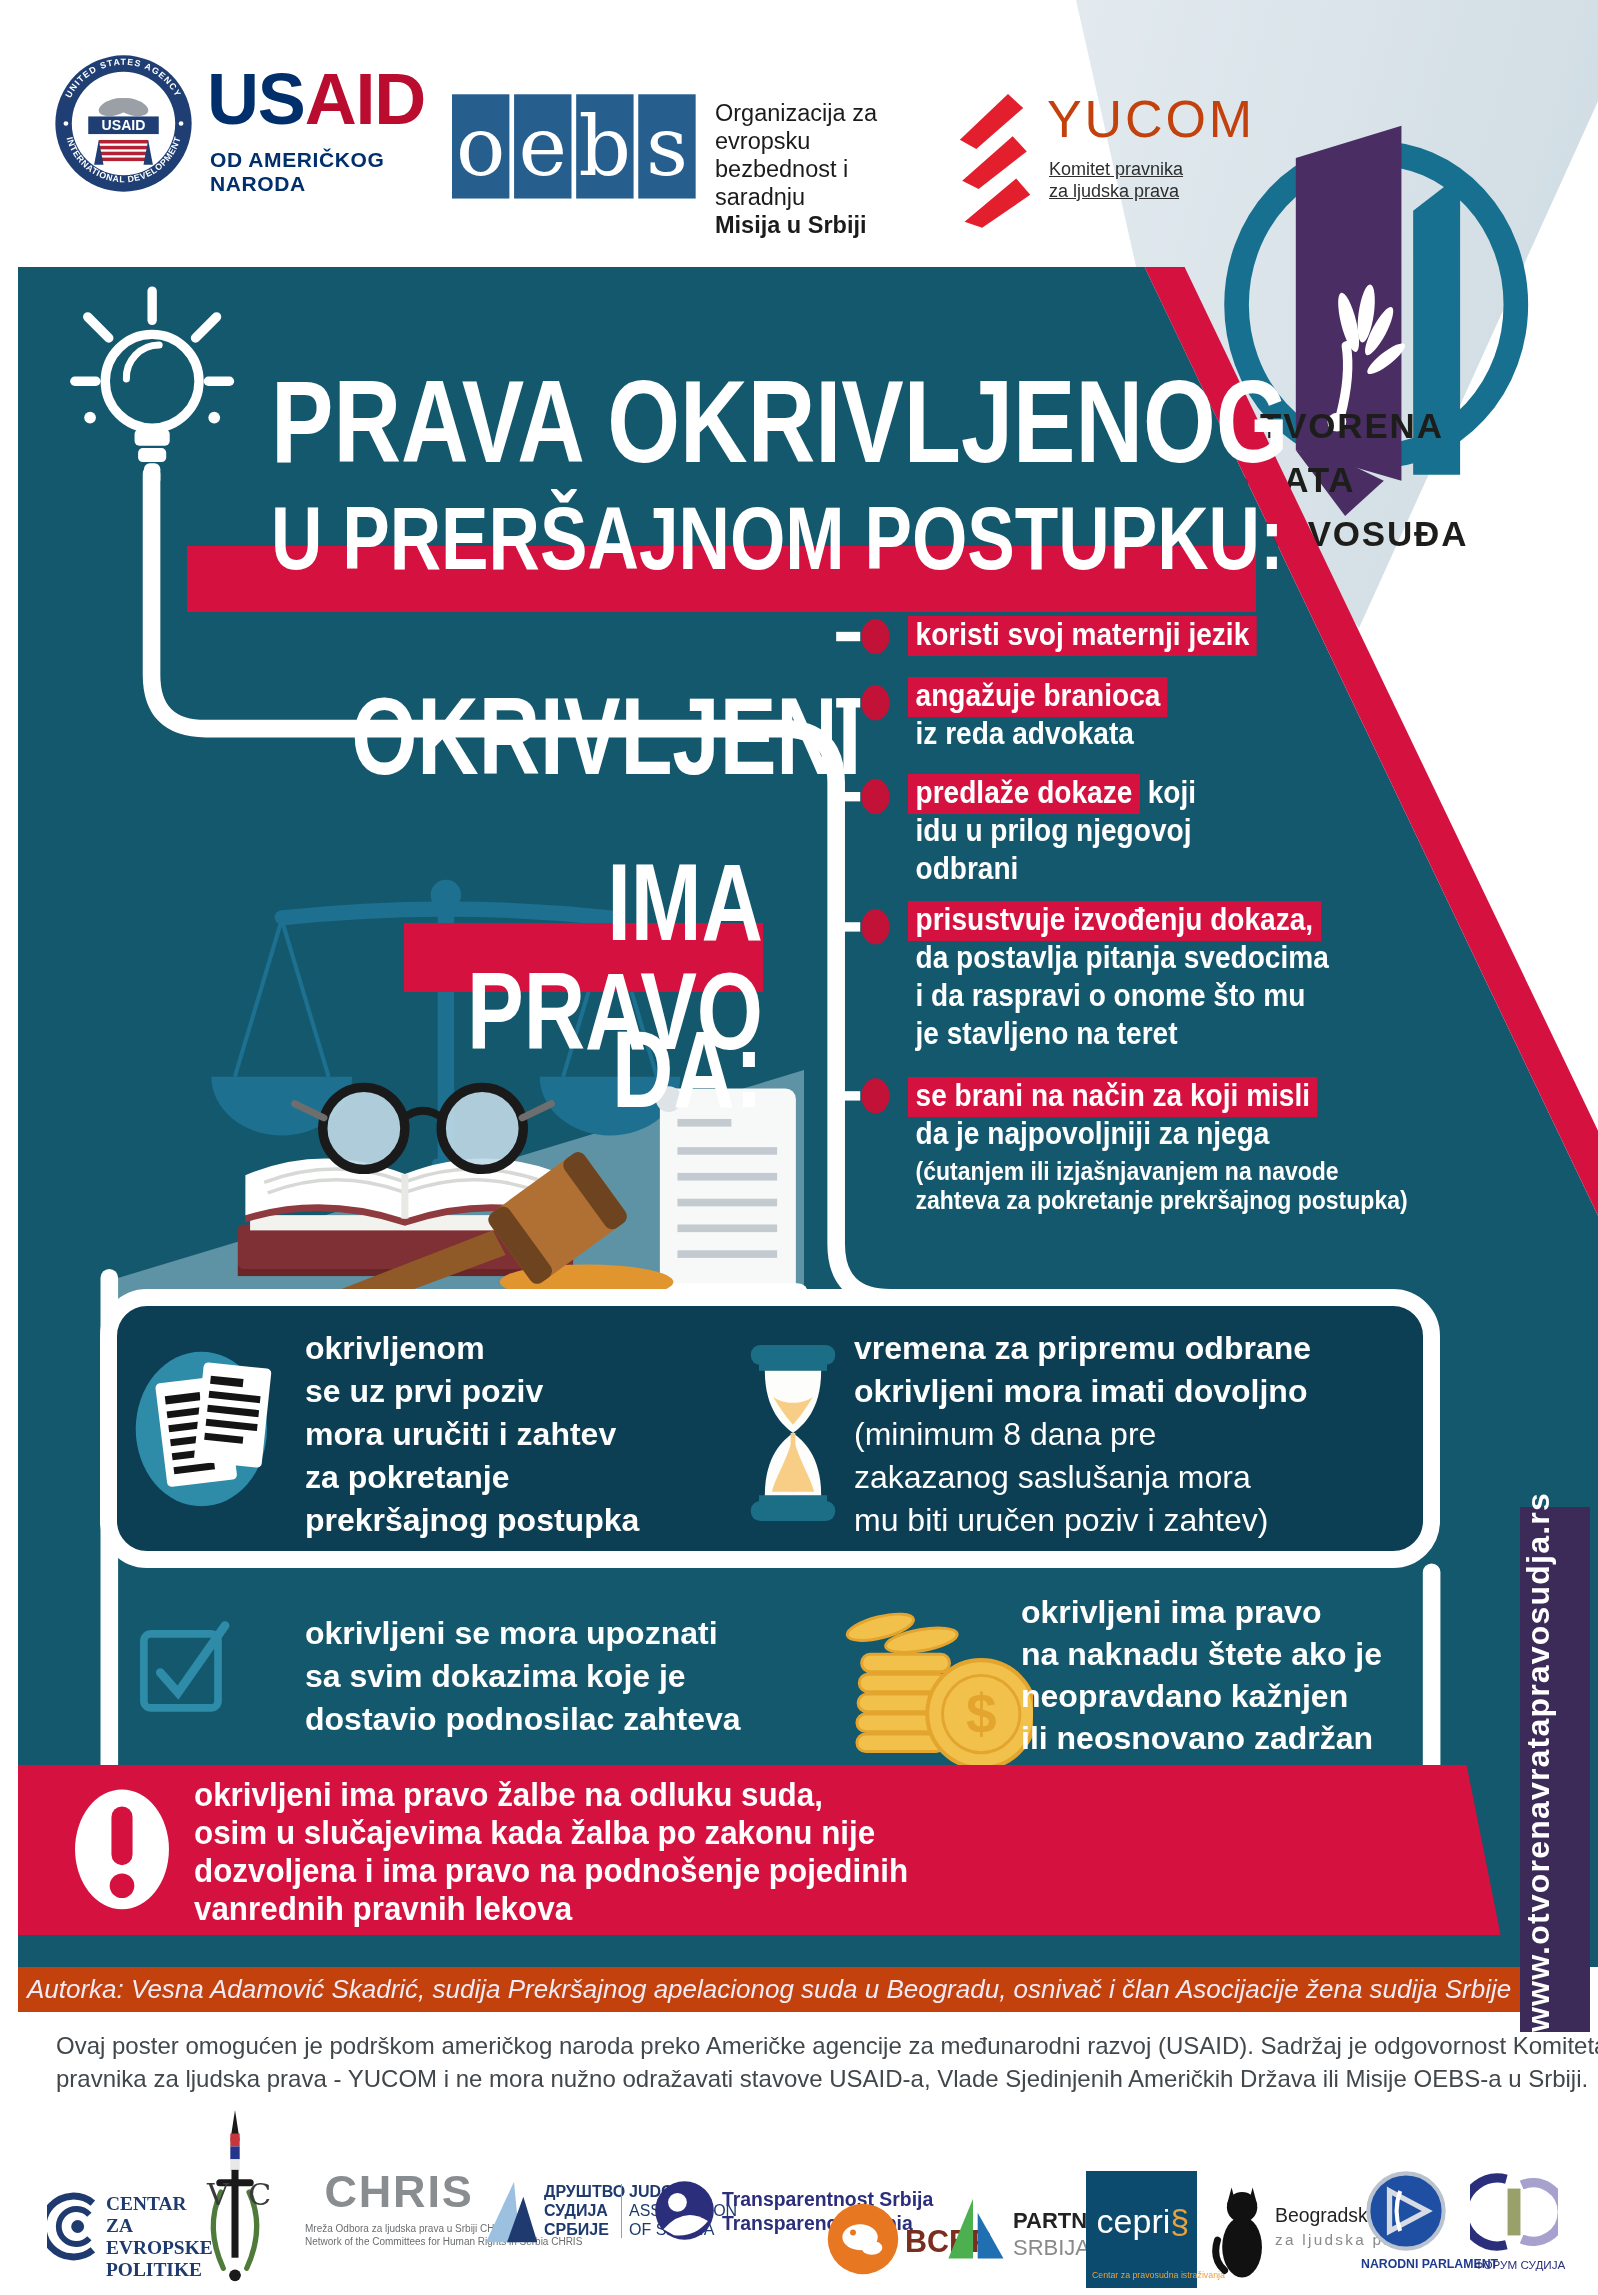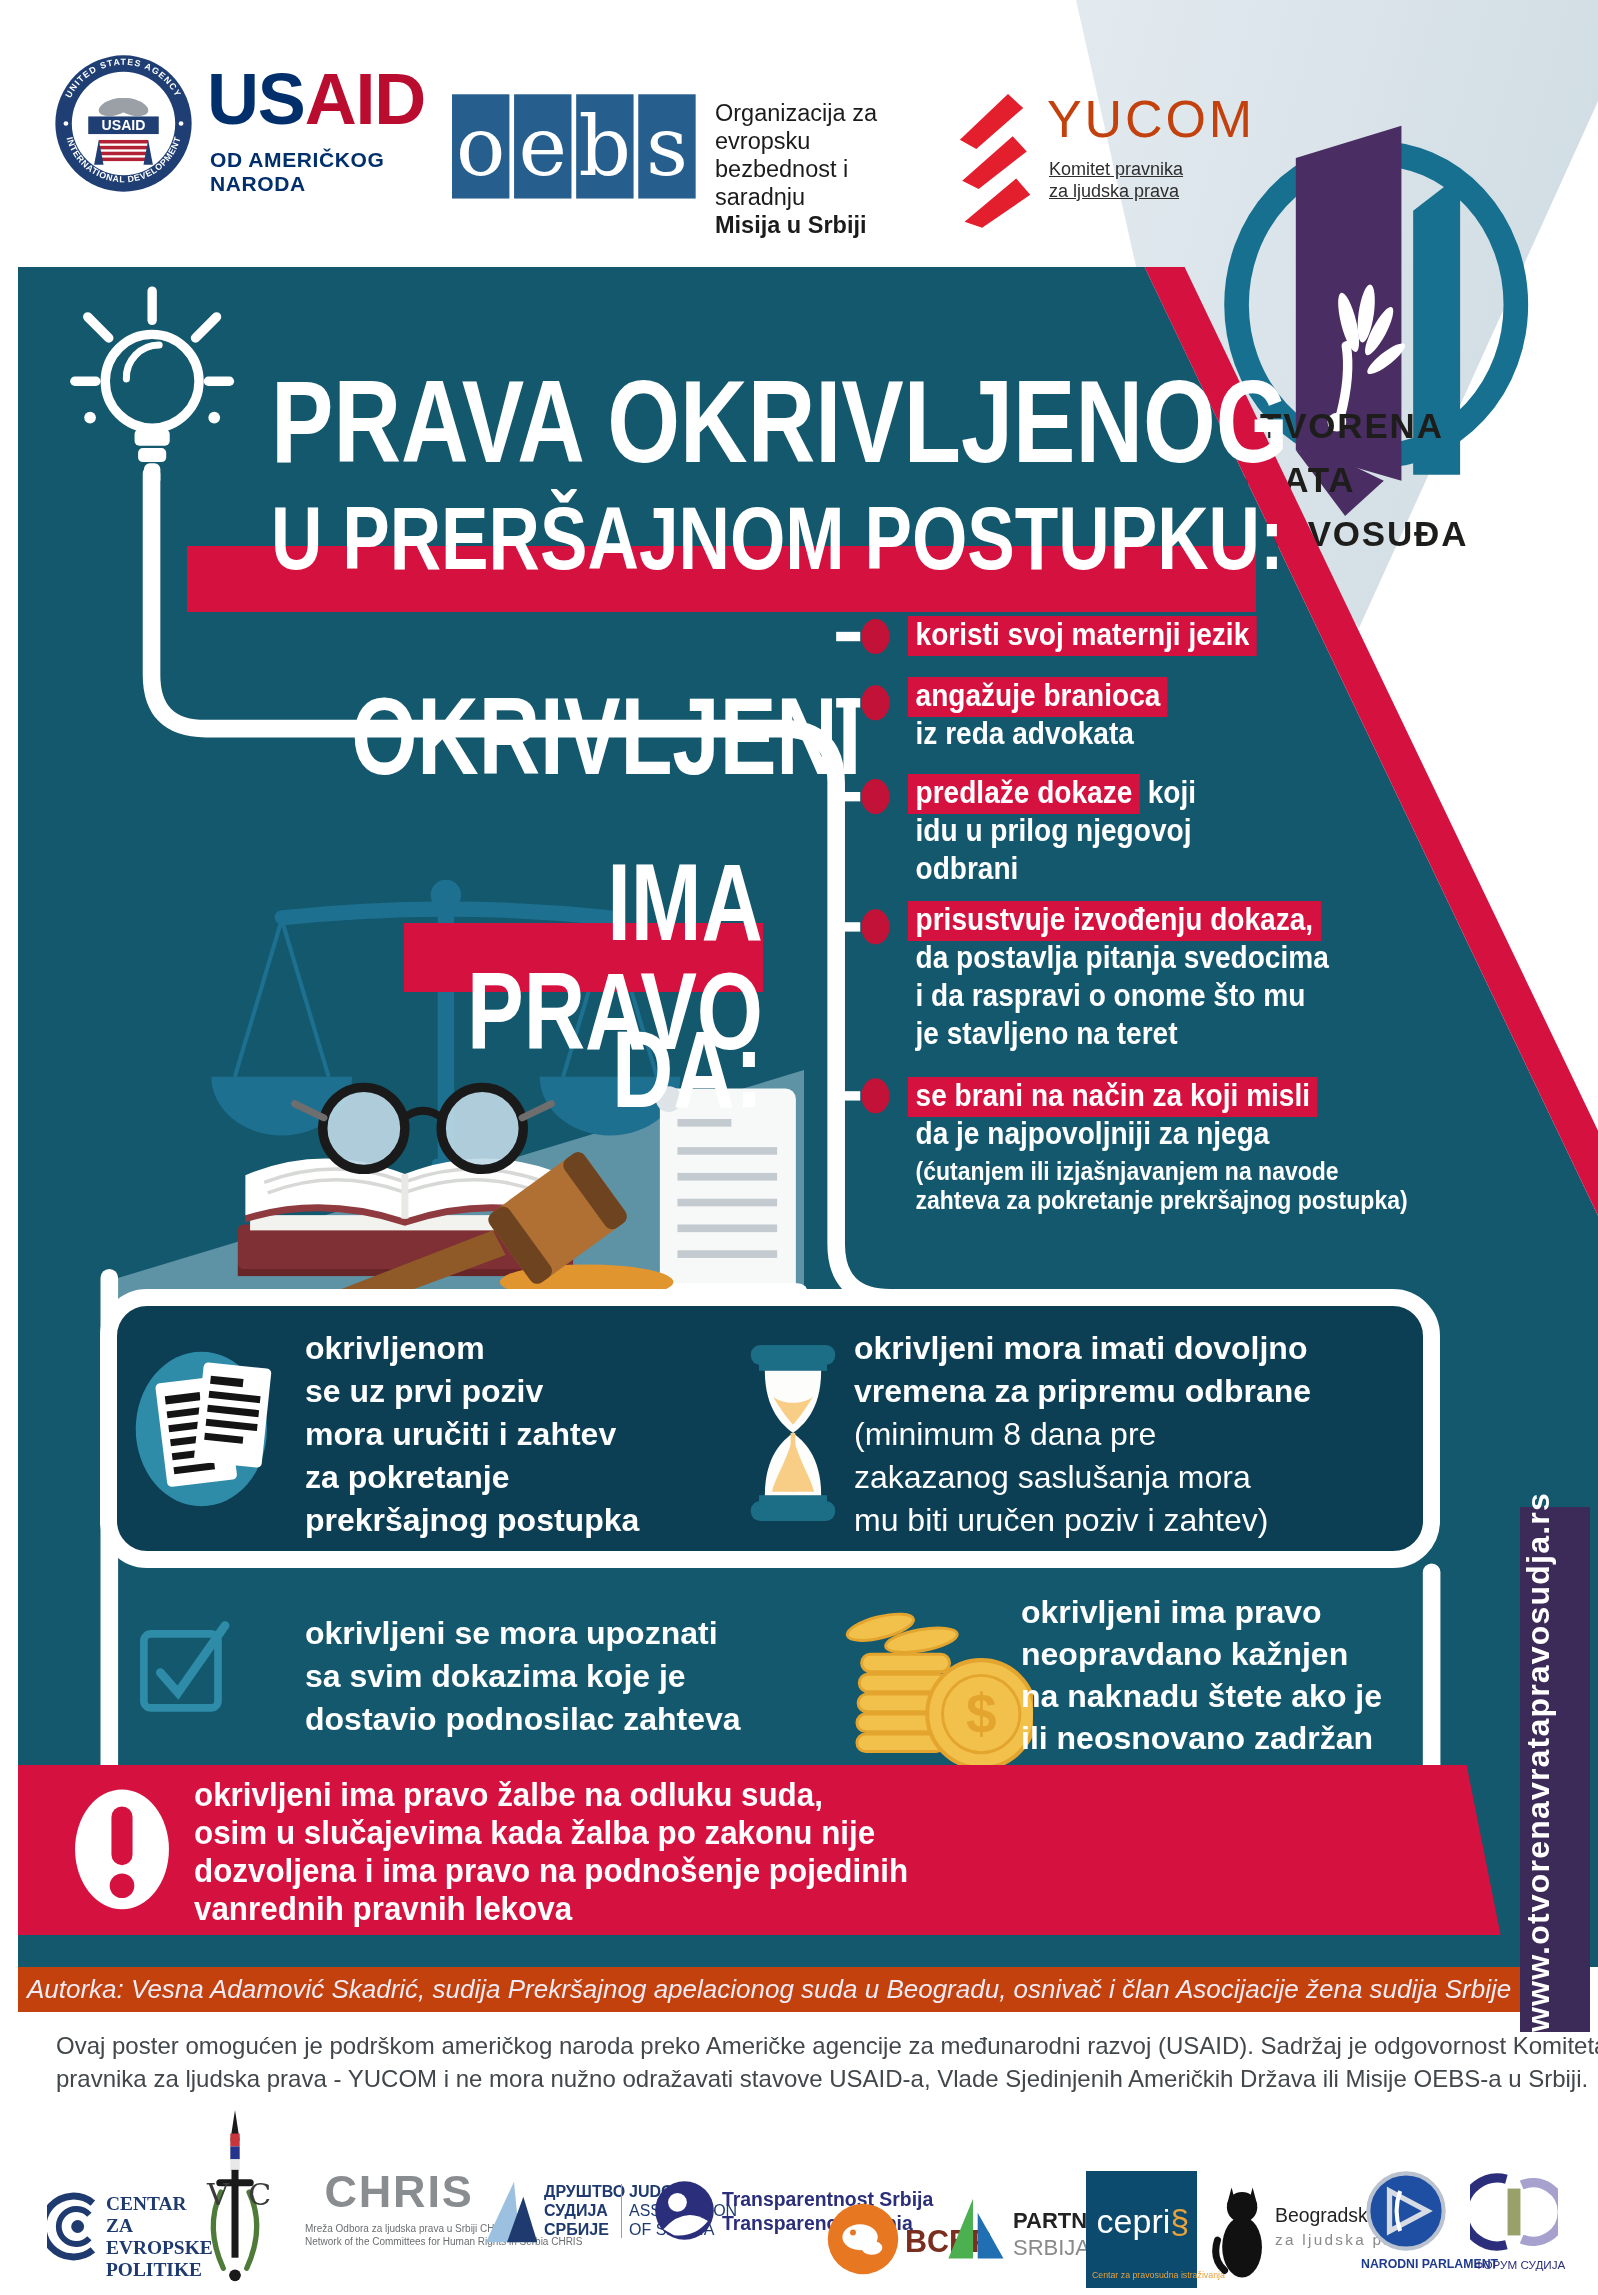--- a/index.html
+++ b/index.html
@@ -289,22 +289,22 @@
     <rect x="8" y="266" width="144" height="34" rx="16" fill="#1B6E85"></rect>
     <rect x="22" y="32" width="116" height="12" fill="#1B6E85"></rect>
     <rect x="22" y="256" width="116" height="12" fill="#1B6E85"></rect>
     <path d="M32,44 L128,44 C128,112 96,138 80,150 C64,138 32,112 32,44 Z" fill="#FDFDFB"></path>
     <path d="M80,150 C96,162 128,188 128,256 L32,256 C32,188 64,162 80,150 Z" fill="#FDFDFB"></path>
     <path d="M46,88 C60,112 72,126 80,136 C88,126 100,112 114,88 C96,102 64,102 46,88 Z" fill="#F8CE87"></path>
     <path d="M80,156 C72,192 50,226 44,250 L116,250 C110,226 88,192 80,156 Z" fill="#F8CE87"></path>
     <rect x="76" y="150" width="8" height="100" fill="#F8CE87"></rect>
   </svg>
   <div class="abs" style="left:854px;top:1327px;">
+    <div class="cardtext">vremena za pripremu odbrane</div>
     <div class="cardtext">okrivljeni mora imati dovoljno</div>
-    <div class="cardtext">vremena za pripremu odbrane</div>
     <div class="cardtext cardreg">(minimum 8 dana pre</div>
     <div class="cardtext cardreg">zakazanog saslušanja mora</div>
     <div class="cardtext cardreg">mu biti uručen poziv i zahtev)</div>
   </div>
 
   <svg class="abs" style="left:138px;top:1615px;" width="100" height="100" viewBox="0 0 170 170">
     <rect x="10" y="32" width="126" height="126" rx="12" fill="none" stroke="#2E8CA8" stroke-width="13"></rect>
     <path d="M38,98 L68,132 L148,18" fill="none" stroke="#2E8CA8" stroke-width="15" stroke-linecap="round"></path>
   </svg>
   <div class="abs" style="left:305px;top:1612px;">
@@ -322,22 +322,22 @@
       <rect x="22" y="152" width="150" height="30" rx="15"></rect>
       <rect x="20" y="186" width="150" height="30" rx="15"></rect>
       <rect x="20" y="220" width="150" height="30" rx="15"></rect>
     </g>
     <circle cx="232" cy="186" r="92" fill="#F2C14B" stroke="#E3A52E" stroke-width="7"></circle>
     <circle cx="232" cy="186" r="66" fill="none" stroke="#E3A52E" stroke-width="5"></circle>
     <text x="232" y="218" text-anchor="middle" font-size="94" font-weight="bold" fill="#E3A52E">$</text>
   </svg>
   <div class="abs" style="left:1021px;top:1591px;line-height:42px;">
     <div class="cardtext" style="line-height:42px;">okrivljeni ima pravo</div>
+    <div class="cardtext" style="line-height:42px;">na naknadu štete ako je</div>
     <div class="cardtext" style="line-height:42px;">neopravdano kažnjen</div>
-    <div class="cardtext" style="line-height:42px;">na naknadu štete ako je</div>
     <div class="cardtext" style="line-height:42px;">ili neosnovano zadržan</div>
   </div>
 
   <div class="abs" style="left:17.6px;top:1765px;width:1483px;height:170px;background:#D4113F;clip-path:polygon(0 0,1449px 0,1483px 170px,0 170px);"></div>
   <svg class="abs" style="left:69px;top:1783px;" width="106" height="135" viewBox="0 0 180 230">
     <ellipse cx="90" cy="113" rx="80" ry="102" fill="#ffffff"></ellipse>
     <rect x="72" y="40" width="36" height="100" rx="18" fill="#D4113F"></rect>
     <circle cx="90" cy="175" r="21" fill="#D4113F"></circle>
   </svg>
   <div class="abs sx95" style="left:194px;top:1776px;">

